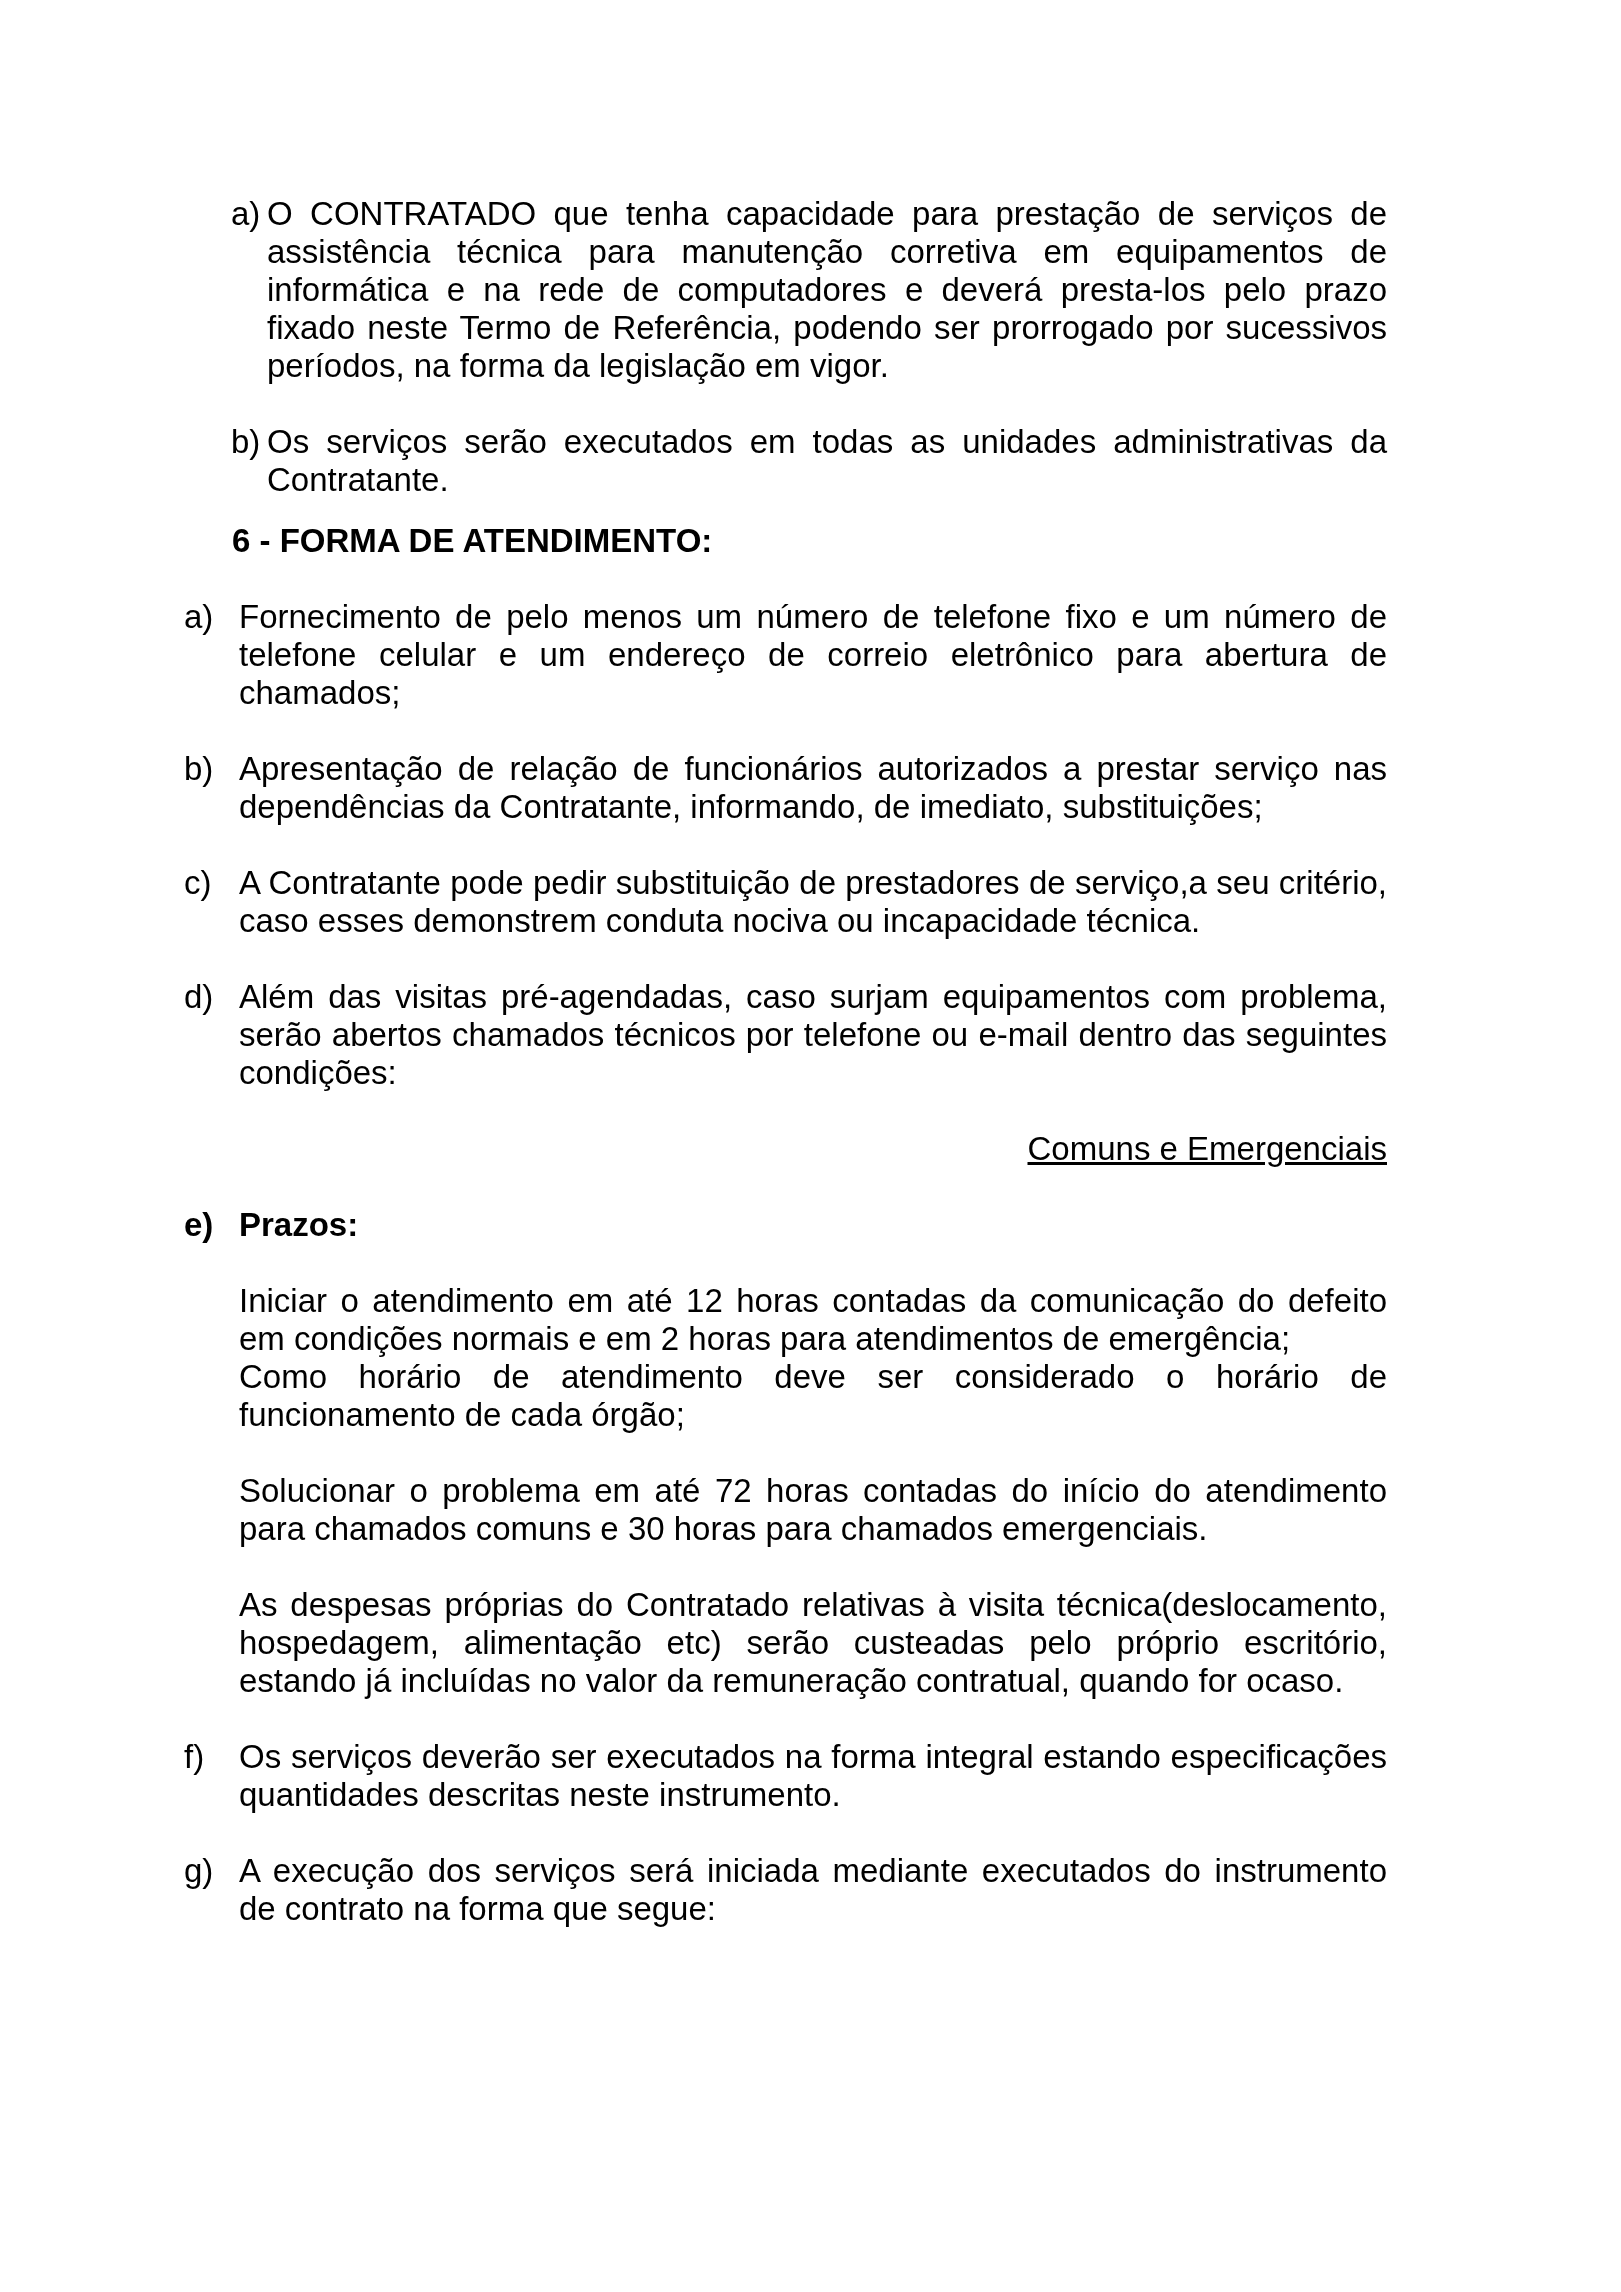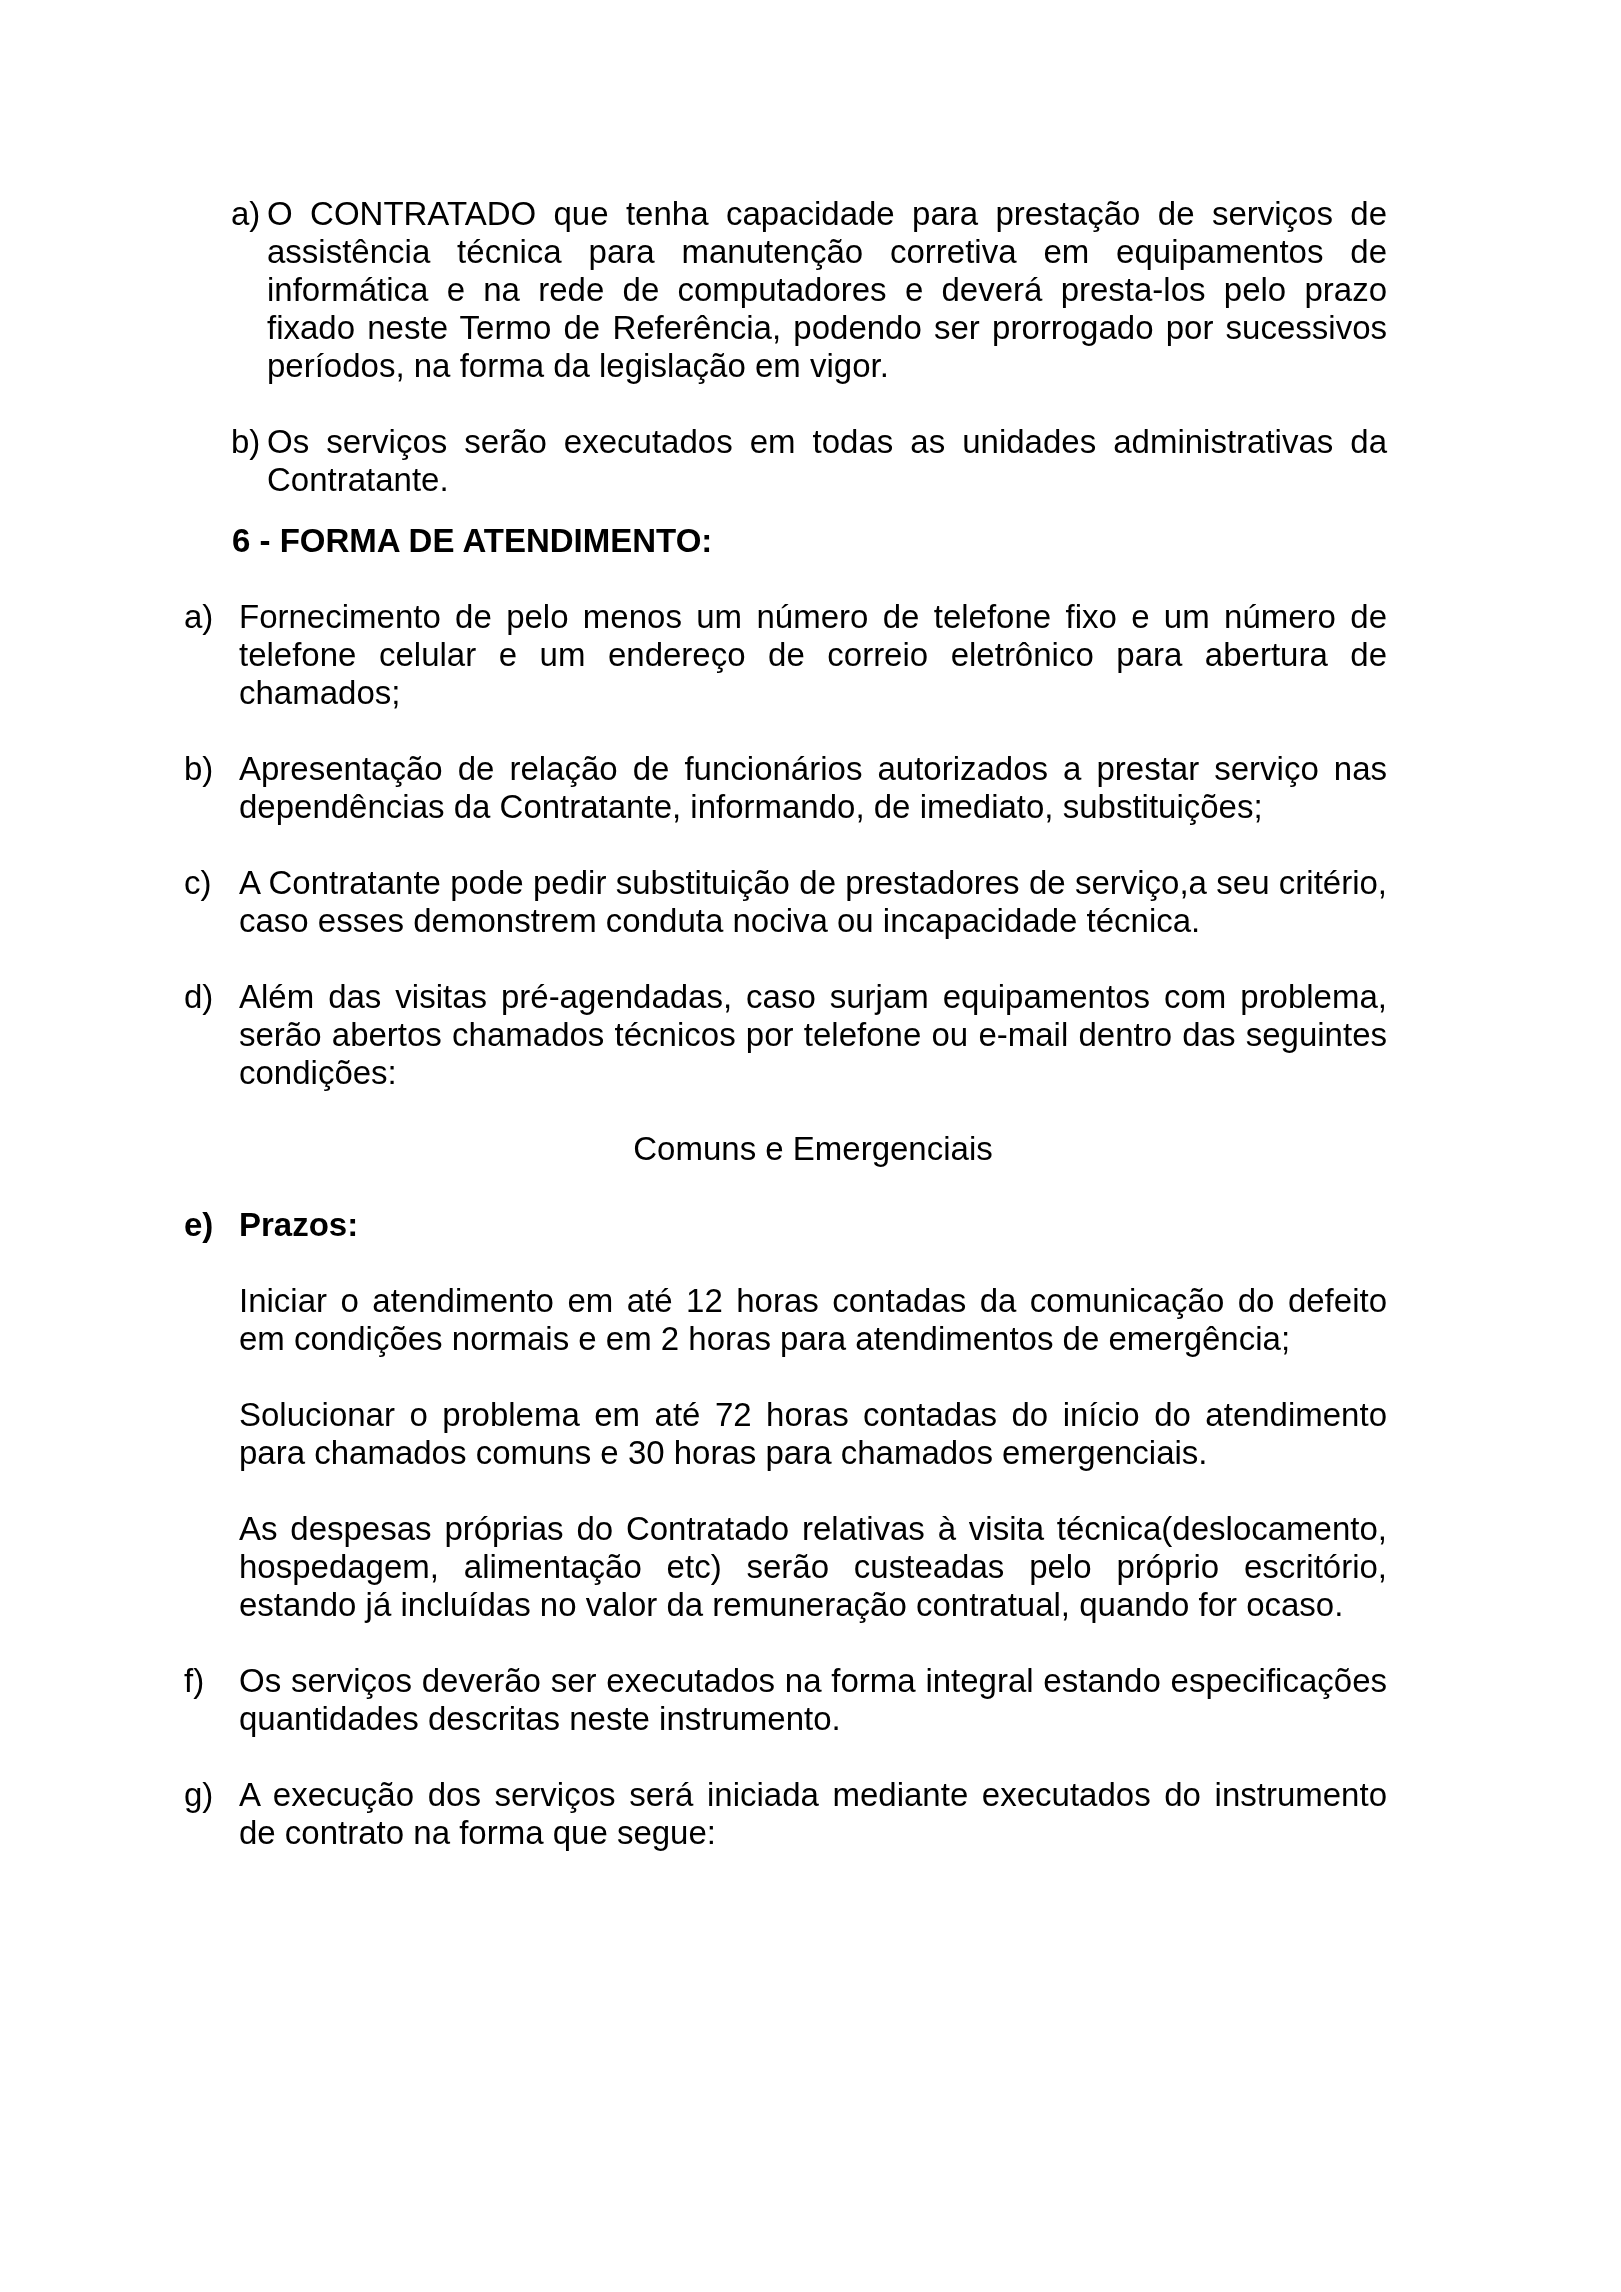--- a/index.html
+++ b/index.html
@@ -31,21 +31,21 @@
   .li { position: relative; box-sizing: border-box; }
   .l1 { margin-left: 231px; width: 1156px; padding-left: 36px; }
   
   .l2 { margin-left: 184px; width: 1203px; padding-left: 55px; }
   
   .pind { margin-left: 239px; width: 1148px; box-sizing: border-box; }
 
   .marker { position: absolute; left: 0; top: 0; }
   .heading { margin-left: 232px; font-weight: bold; text-align: left; margin-top: 23px; }
   .bold { font-weight: bold; }
-  .noj { text-align: center; }
+  .noj { text-align: right; text-decoration: underline; }
   .blockline { display: block; }
 </style>
 </head>
 <body>
 
 <div class="page">
 
   <div class="blk li l1">
     <span class="marker">a)</span>
     <span>O CONTRATADO que tenha capacidade para prestação de serviços de assistência técnica para manutenção corretiva em equipamentos de informática e na rede de computadores e deverá presta-los pelo prazo fixado neste Termo de Referência, podendo ser prorrogado por sucessivos períodos, na forma da legislação em vigor.</span>
@@ -80,20 +80,21 @@
 
   <div class="blk pind noj gap1">Comuns e Emergenciais</div>
 
   <div class="blk li l2 gap1 bold">
     <span class="marker">e)</span>
     <span>Prazos:</span>
   </div>
 
   <div class="blk pind gap1">
     <span>Iniciar o atendimento em até 12 horas contadas da comunicação do defeito em condições normais e em 2 horas para atendimentos de emergência;</span><br>
+    <span>Como horário de atendimento deve ser considerado o horário de funcionamento de cada órgão;</span>
   </div>
 
   <div class="blk pind gap1">Solucionar o problema em até 72 horas contadas do início do atendimento para chamados comuns e 30 horas para chamados emergenciais.</div>
 
   <div class="blk pind gap1">As despesas próprias do Contratado relativas à visita técnica(deslocamento, hospedagem, alimentação etc) serão custeadas pelo próprio escritório, estando já incluídas no valor da remuneração contratual, quando for ocaso.</div>
 
   <div class="blk li l2 gap1">
     <span class="marker">f)</span>
     <span>Os serviços deverão ser executados na forma integral estando especificações quantidades descritas neste instrumento.</span>
   </div>

